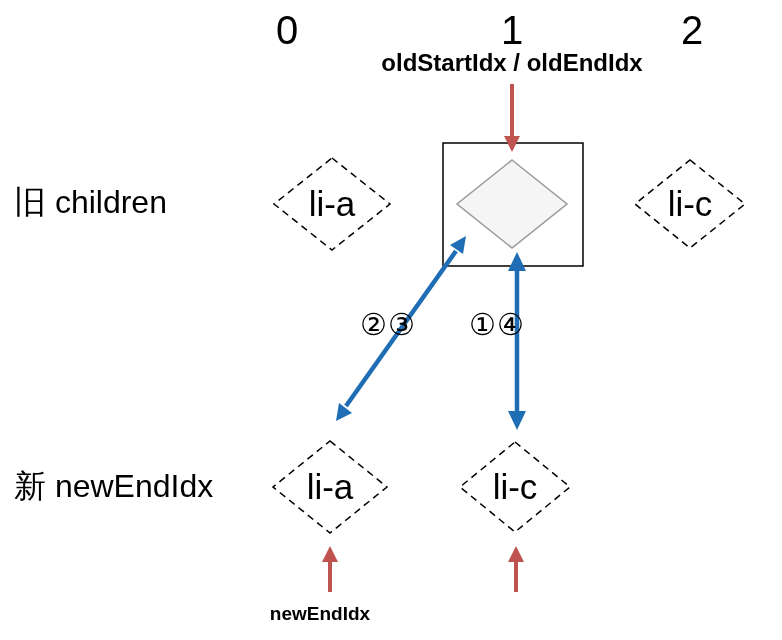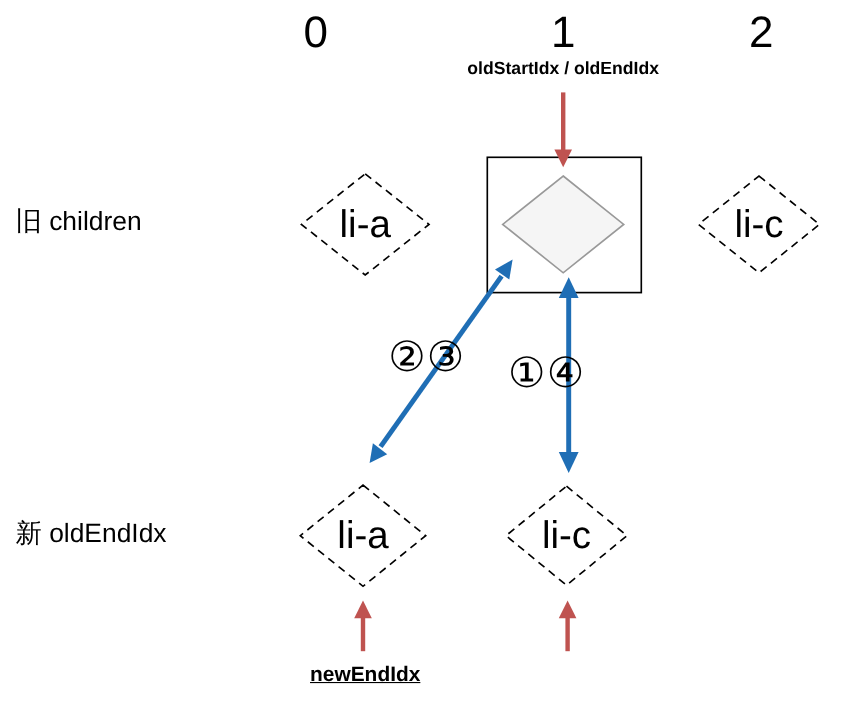--- a/index.html
+++ b/index.html
@@ -6,24 +6,24 @@
   body {
     width: 782px; height: 640px;
     background: #ffffff;
     font-family: "Liberation Sans", "DejaVu Sans", sans-serif;
     color: #000;
   }
   .canvas { position: relative; width: 782px; height: 640px; overflow: hidden; background: #fff; }
   .svg-layer { position: absolute; left: 0; top: 0; }
   .label { position: absolute; white-space: nowrap; }
   .index-label { width: 60px; text-align: center; font-size: 40px; line-height: 44px; }
-  .pointer-top-label { width: 320px; text-align: center; font-size: 16px; font-weight: bold; line-height: 24px; }
-  .row-label { font-size: 24px; line-height: 32px; }
+  .pointer-top-label { width: 320px; text-align: center; font-size: 24px; font-weight: bold; line-height: 24px; }
+  .row-label { font-size: 32px; line-height: 32px; }
   .node-label { width: 120px; text-align: center; font-size: 35px; line-height: 36px; }
-  .circled-label { width: 110px; text-align: center; font-size: 38px; line-height: 36px; letter-spacing: 1px; }
+  .circled-label { width: 110px; text-align: center; font-size: 30px; line-height: 36px; letter-spacing: 1px; }
   .bottom-label { width: 200px; text-align: center; font-size: 19px; font-weight: bold; line-height: 24px; }
 
   .dashed-diamond { fill: #ffffff; stroke: var(--node-stroke, #000); stroke-width: 1.5; stroke-dasharray: 7 5; }
   .solid-diamond { fill: var(--highlight-fill, #f5f5f5); stroke: var(--highlight-stroke, #999); stroke-width: 1.5; }
   .node-box { fill: none; stroke: var(--node-stroke, #000); stroke-width: 1.5; }
   .red-line { stroke: var(--pointer-arrow, #bf5350); stroke-width: 4; }
   .red-head { fill: var(--pointer-arrow, #bf5350); stroke: none; }
   .blue-line { stroke: var(--compare-arrow, #1f6eb5); stroke-width: 4.5; }
   .blue-head { fill: var(--compare-arrow, #1f6eb5); stroke: none; }
 </style>
@@ -60,26 +60,26 @@
     <polygon class="red-head" points="516,546 508,562 524,562"></polygon>
   </svg>
 
   <div class="label index-label" style="left:257px; top:8px;">0</div>
   <div class="label index-label" style="left:482px; top:8px;">1</div>
   <div class="label index-label" style="left:662px; top:8px;">2</div>
 
   <div class="label pointer-top-label" style="left:352px; top:51px;">oldStartIdx / oldEndIdx</div>
 
   <div class="label row-label" style="left:14px; top:186px;">旧 children</div>
-  <div class="label row-label" style="left:14px; top:470px;">新 oldEndIdx</div>
+  <div class="label row-label" style="left:14px; top:470px;">新 newEndIdx</div>
 
   <div class="label node-label" style="left:272px; top:186px;">li-a</div>
   <div class="label node-label" style="left:630px; top:186px;">li-c</div>
 
   <div class="label node-label" style="left:270px; top:469px;">li-a</div>
   <div class="label node-label" style="left:455px; top:469px;">li-c</div>
 
   <div class="label circled-label" style="left:333px; top:307px;">②③</div>
-  <div class="label circled-label" style="left:442px; top:322px;font-style:italic;">①④</div>
+  <div class="label circled-label" style="left:442px; top:307px;font-style:italic;">①④</div>
 
-  <div class="label bottom-label" style="left:232px; top:602px;text-decoration:underline;">newEndIdx</div>
+  <div class="label bottom-label" style="left:220px; top:602px;">newEndIdx</div>
 
 </div>
 
 </body></html>

